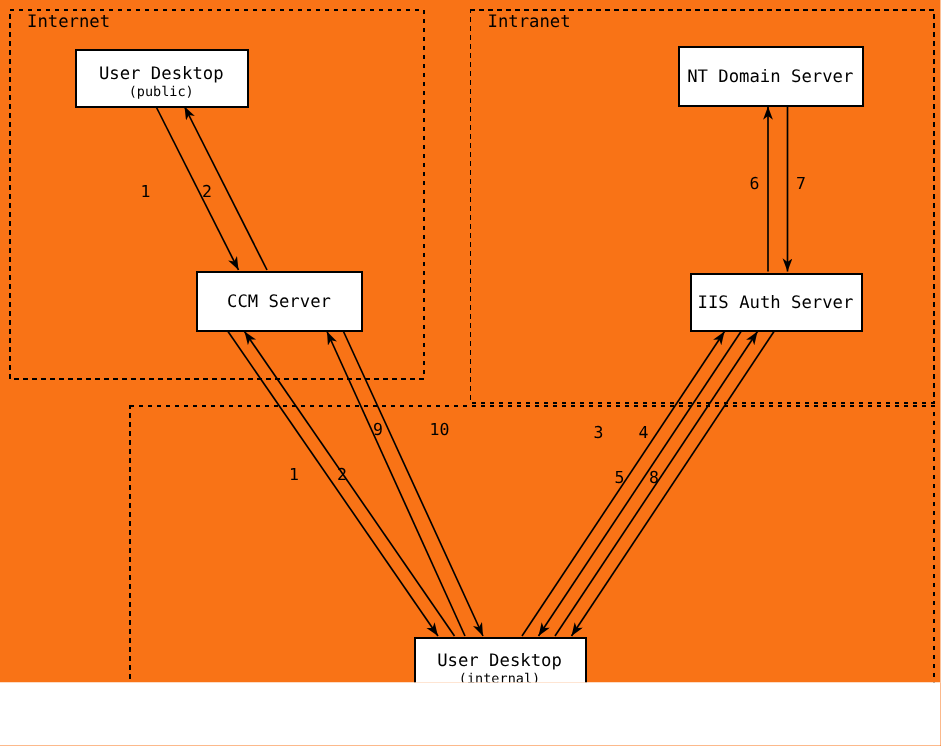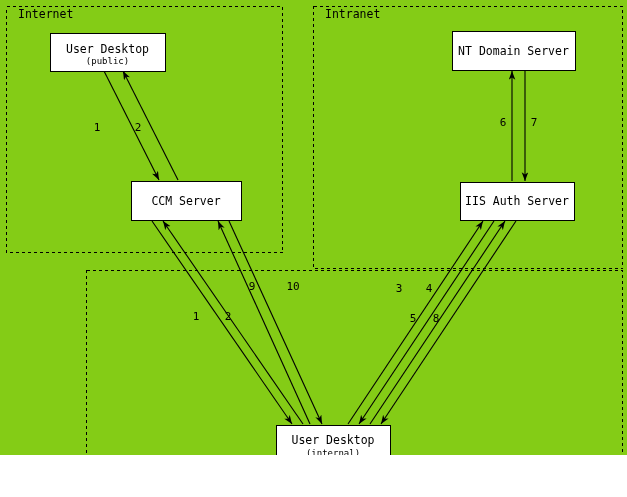--- a/index.html
+++ b/index.html
@@ -8,21 +8,21 @@
     padding: 0;
     background: #ffffff;
   }
   body {
     font-family: "DejaVu Sans Mono", monospace;
   }
   #diagram-root {
     position: relative;
     width: 627px;
     height: 455px;
-    background: #84cc16;
+    background: #f97316;
     overflow: hidden;
   }
   svg#diagram-svg {
     display: block;
     width: 627px;
     height: 497px;
   }
   .zone-rect {
     fill: none;
     stroke: #000000;

